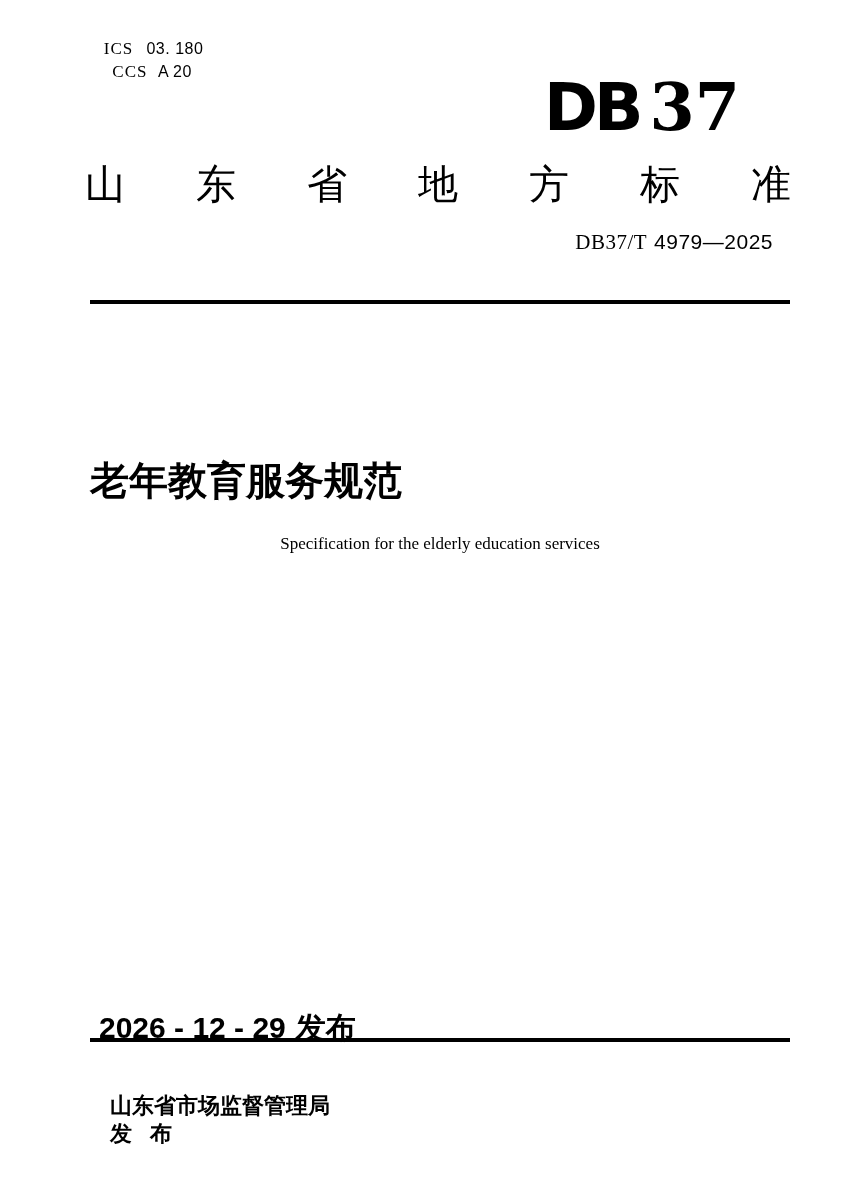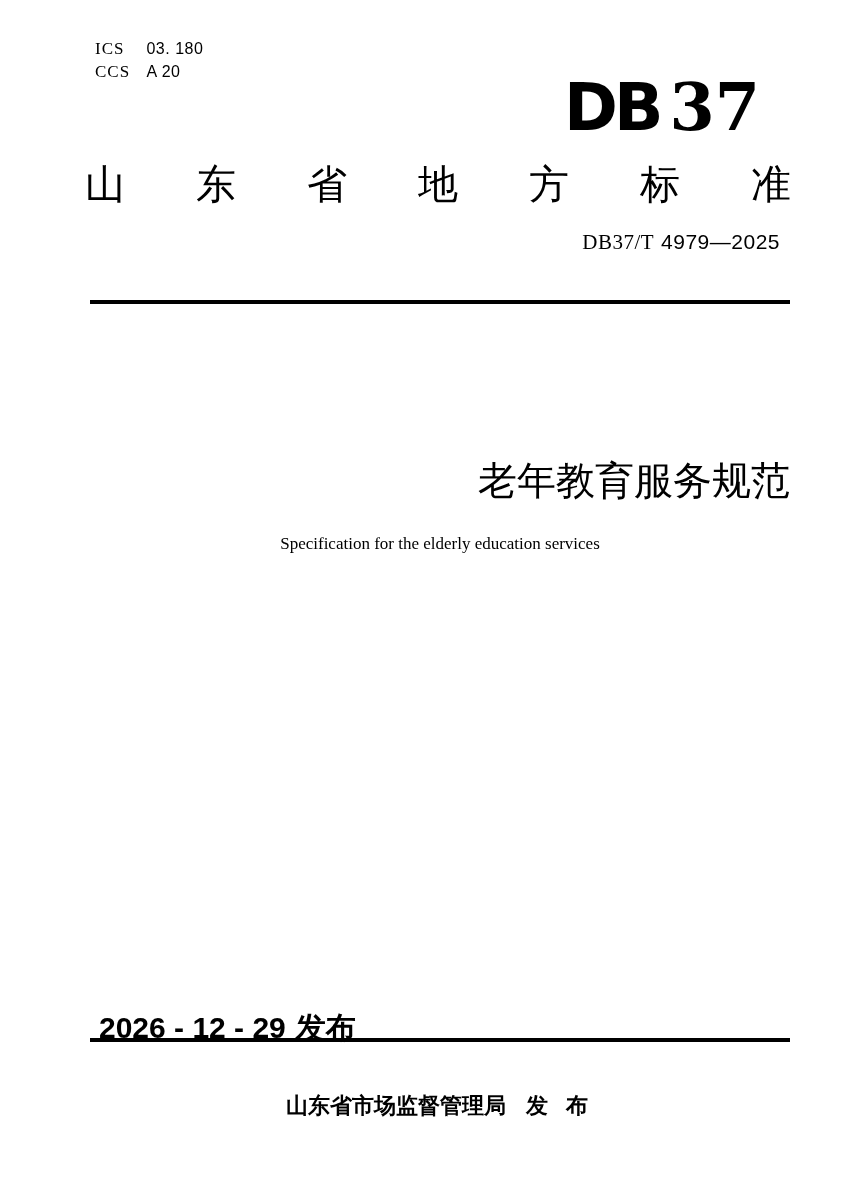--- a/index.html
+++ b/index.html
@@ -21,38 +21,39 @@
   
   .ics-block {
     position: absolute;
     left: 95px;
     top: 37px;
   }
   .ics-row {
     height: 23px;
     line-height: 23px;
     white-space: nowrap;
+    text-align: center;
   }
   .ics-row .code-label {
     display: inline-block;
     width: 47px;
     font-family: "Liberation Serif", serif;
     font-size: 17px;
     letter-spacing: 1px;
   }
   .ics-row .code-value {
     font-family: "Liberation Sans", sans-serif;
     font-size: 16px;
     letter-spacing: 0.5px;
   }
 
   
   .db-logo {
     position: absolute;
-    left: 564px;
+    left: 544px;
     top: 75px;
     line-height: 1;
     white-space: nowrap;
     text-align: right;
   }
   .db-logo .logo-db {
     font-family: "DejaVu Sans", sans-serif;
     font-weight: 800;
     font-size: 65px;
     letter-spacing: -4px;
@@ -74,21 +75,21 @@
     justify-content: space-between;
     font-size: 40px;
     line-height: 1;
     font-family: "Liberation Sans", sans-serif;
   }
   .province-title span { display: block; }
 
   
   .std-code {
     position: absolute;
-    right: 70px;
+    right: 77px;
     top: 229px;
     font-size: 21px;
     line-height: 1.2;
     white-space: nowrap;
   }
   .std-code .code-prefix {
     font-family: "Liberation Serif", serif;
     letter-spacing: 0.5px;
   }
   .std-code .code-number {
@@ -107,23 +108,23 @@
   }
   .rule-top { top: 300px; }
   .rule-bottom { top: 1038px; }
 
   
   .doc-title {
     position: absolute;
     left: 90px;
     top: 458px;
     width: 700px;
-    text-align: right;
+    text-align: left;
     font-size: 39px;
-    font-weight: normal;
+    font-weight: bold;
     line-height: 1.2;
     font-family: "Liberation Sans", sans-serif;
   }
   .doc-subtitle {
     position: absolute;
     left: 90px;
     top: 533px;
     width: 700px;
     text-align: center;
     font-size: 17px;
@@ -153,20 +154,21 @@
     left: 90px;
     top: 1092px;
     width: 700px;
     display: flex;
     justify-content: center;
     align-items: baseline;
     font-size: 22px;
     font-weight: bold;
     line-height: 1.25;
     white-space: nowrap;
+    flex-direction: column;
   }
   .publisher-row .issuer-action {
     margin-left: 20px;
     letter-spacing: 6px;
   }
 </style>
 </head>
 <body>
 
 <div class="page">

